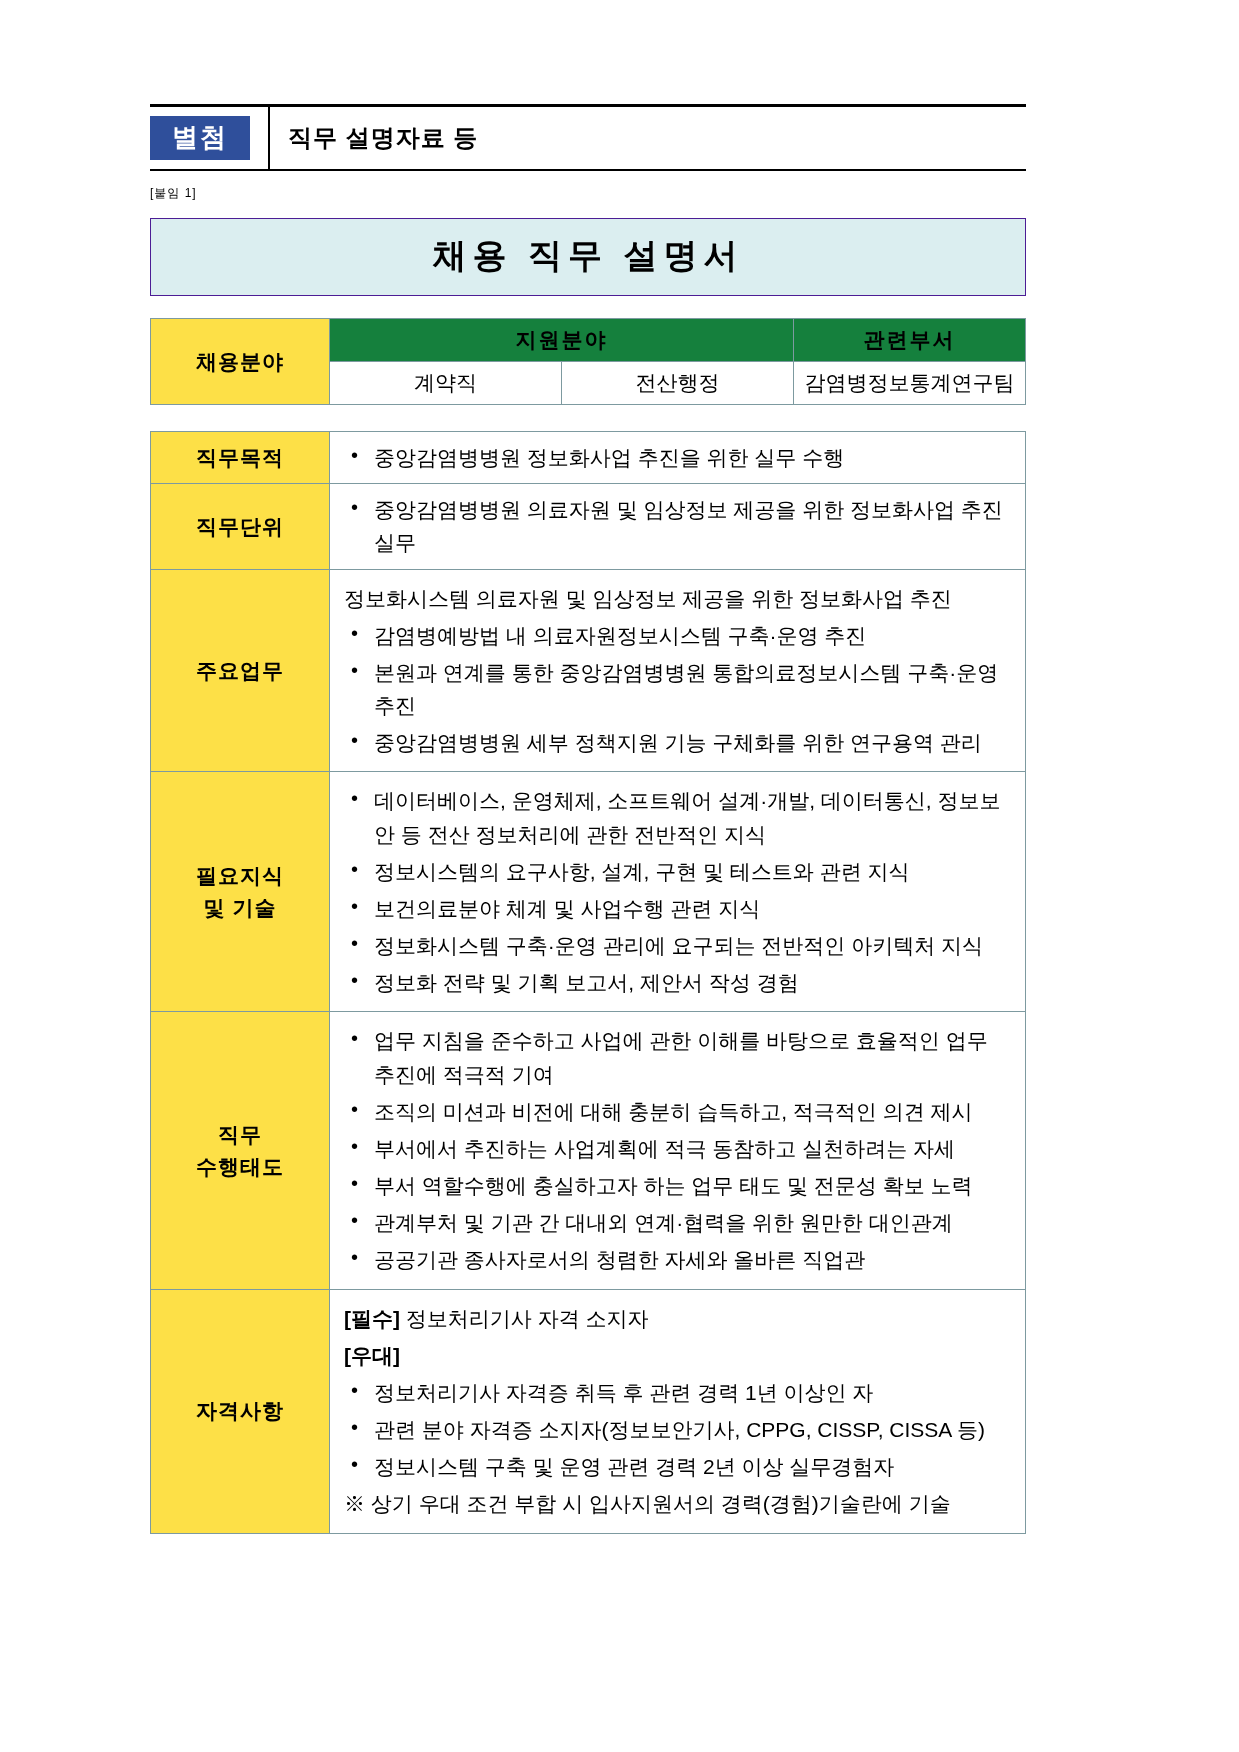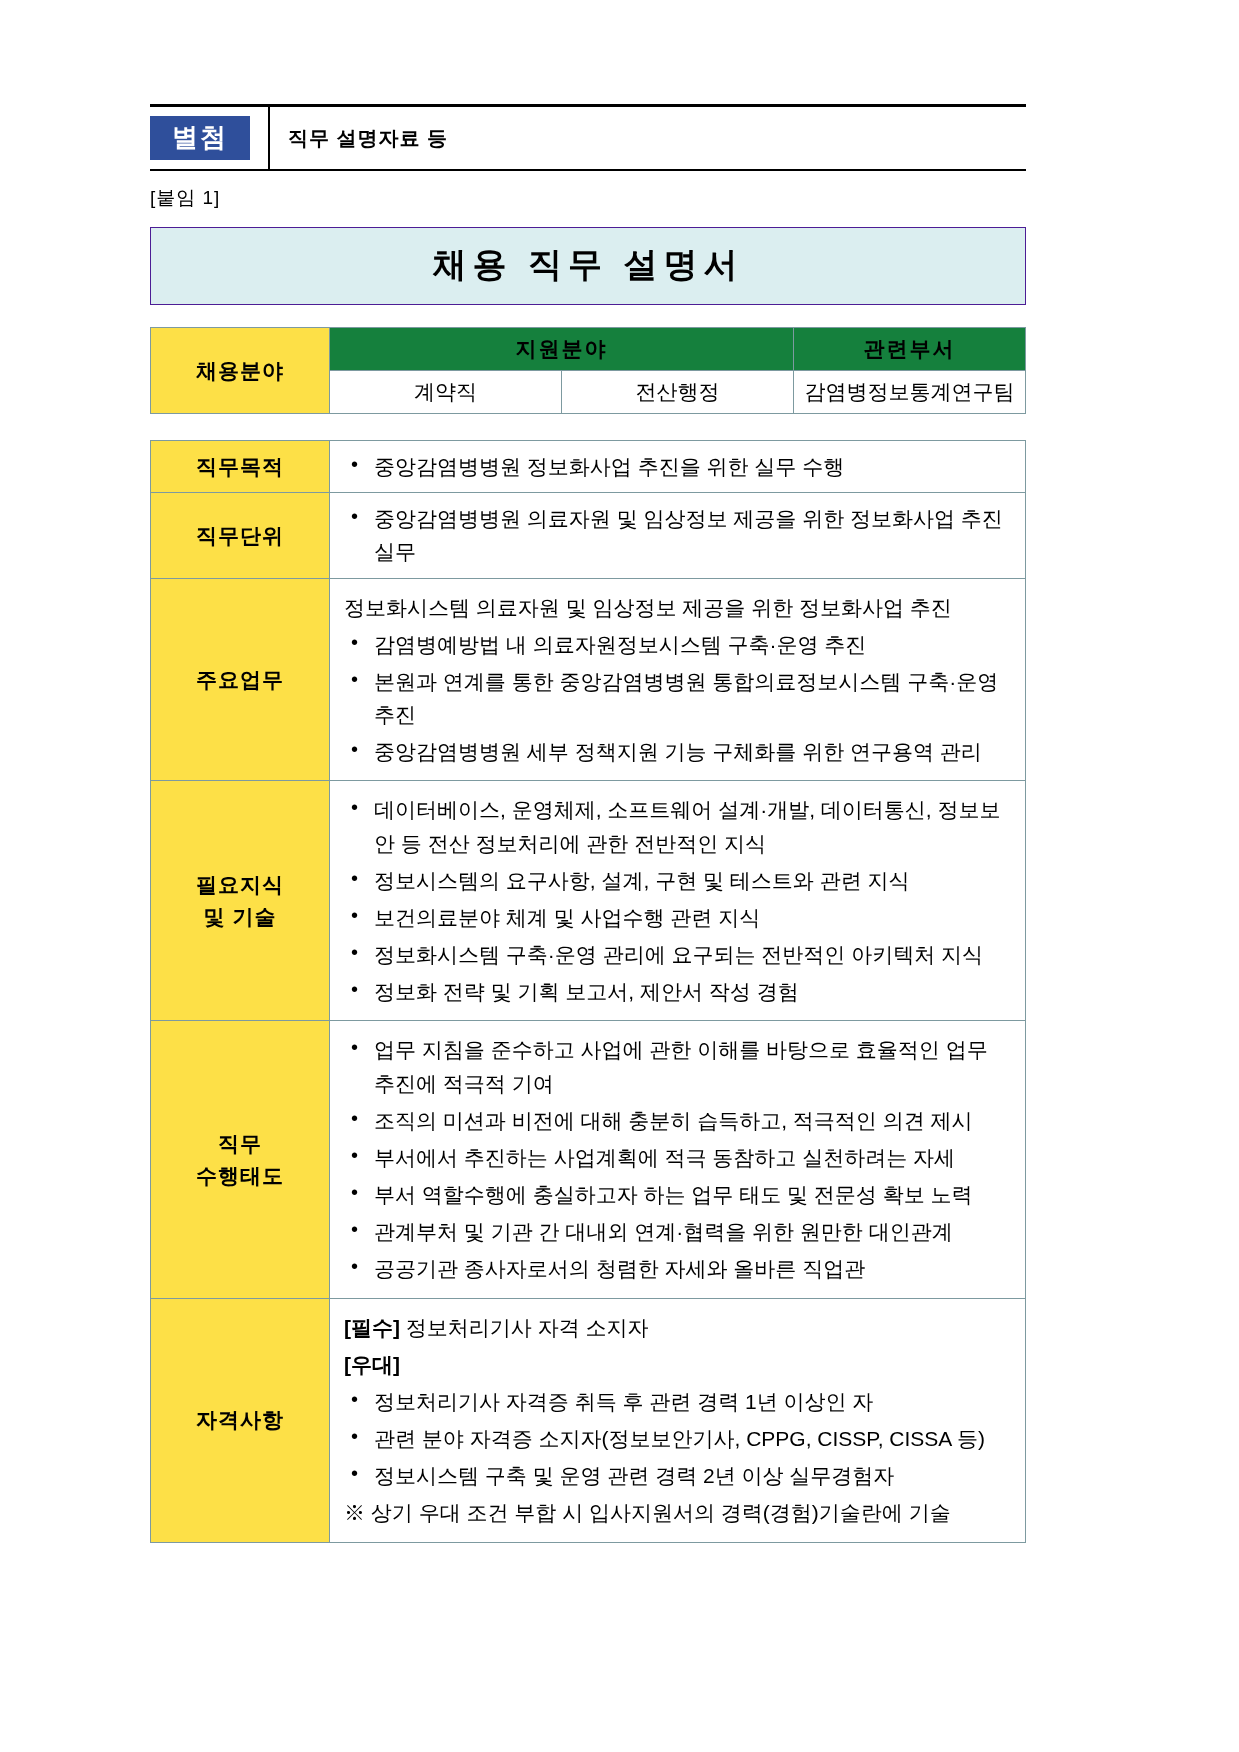--- a/index.html
+++ b/index.html
@@ -49,27 +49,27 @@
     margin-right: 18px;
     line-height: 1.2;
   }
   .header-divider {
     width: 2px;
     background: #000;
     height: 62px;
     margin-right: 18px;
   }
   .header-title {
-    font-size: 20px;
+    font-size: 24px;
     font-weight: bold;
     letter-spacing: 1px;
   }
 
   .attach-label {
-    font-size: 19px;
+    font-size: 12px;
     margin-top: 14px;
     margin-bottom: 16px;
     letter-spacing: 1px;
   }
 
   
   .doc-title {
     background: #dbeef0;
     border: 1px solid #4c1d95;
     text-align: center;

